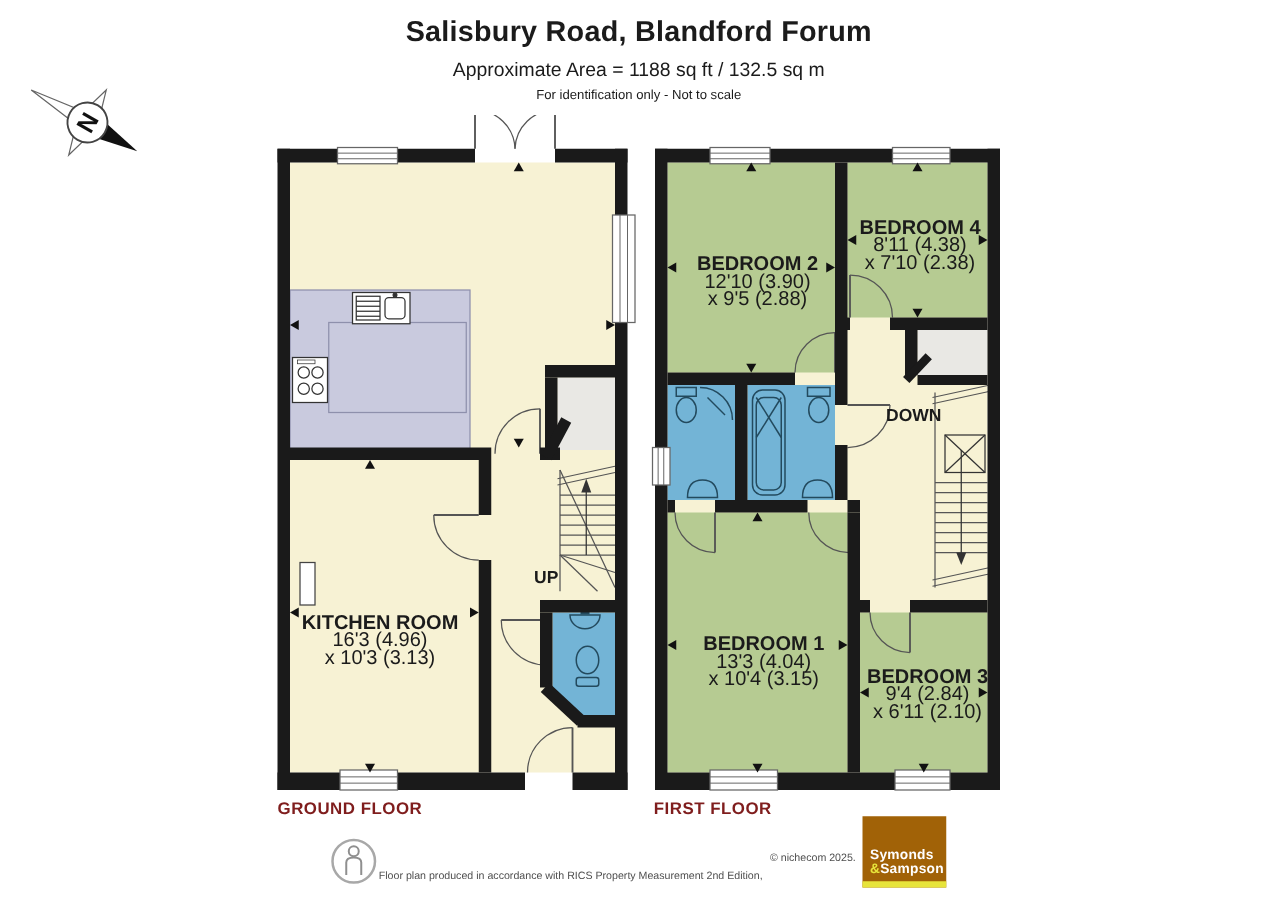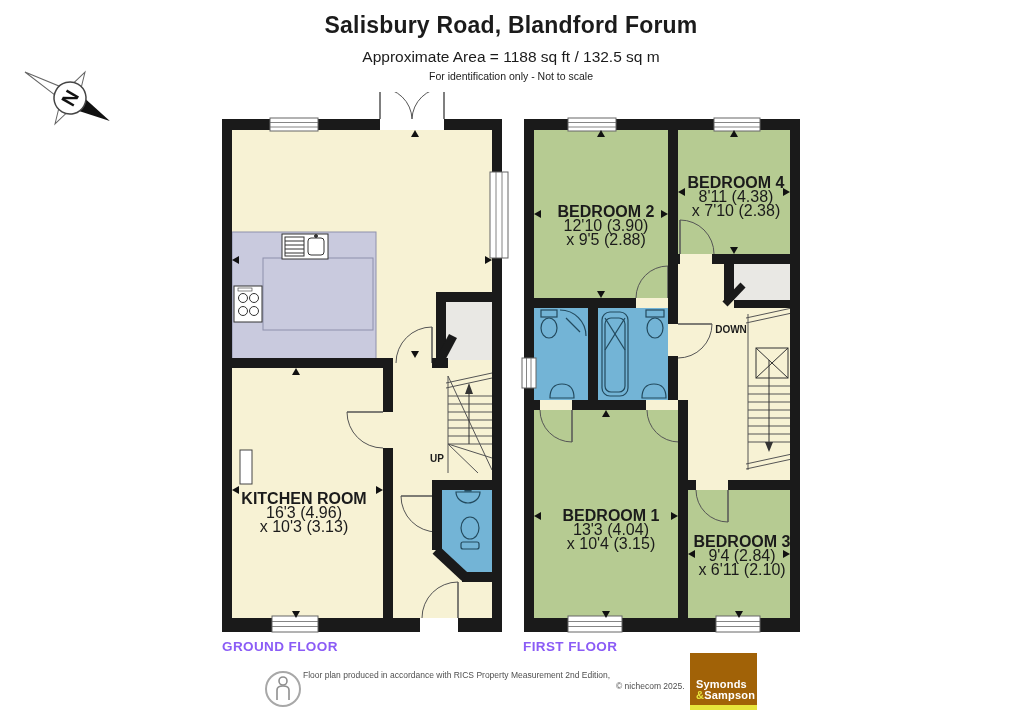--- a/index.html
+++ b/index.html
@@ -6,24 +6,24 @@
   .page{position:relative;width:1024px;height:724px;background:#ffffff;overflow:hidden;
         font-family:"Liberation Sans",sans-serif;color:#1b1b1b;}
   .hdr{position:absolute;left:511px;transform:translateX(-50%);white-space:nowrap;text-align:right;}
   .title{top:12px;font-size:23px;font-weight:bold;letter-spacing:.2px;}
   .area{top:48px;font-size:15.5px;}
   .disclaimer{top:70px;font-size:10.5px;}
   .plan-svg{position:absolute;}
   .room-label{position:absolute;transform:translateX(-50%);text-align:center;
               font-size:16px;line-height:14px;white-space:nowrap;color:#1b1b1b;}
   .room-label .rname{font-weight:bold;}
-  .stair-label{position:absolute;transform:translateX(-50%);font-size:10px;font-weight:bold;}
-  .floor-name{position:absolute;font-size:13.5px;font-weight:bold;color:#8b5cf6;letter-spacing:.4px;}
+  .stair-label{position:absolute;transform:translateX(-50%);font-size:14px;font-weight:bold;}
+  .floor-name{position:absolute;font-size:13.5px;font-weight:bold;color:#7f1d1d;letter-spacing:.4px;}
   .foot-text{position:absolute;left:303px;top:669px;font-size:8.5px;line-height:12.5px;color:#4f4f4f;}
-  .foot-text div{white-space:pre;}
+  .foot-text div{white-space:pre;margin-top:25px;}
   .copyright{position:absolute;left:616px;top:681px;font-size:8.5px;color:#4f4f4f;white-space:pre;}
   .logo{position:absolute;left:690px;top:653px;width:67px;height:57px;background:#a16207;}
   .logo .bar{position:absolute;left:0;bottom:0;width:100%;height:5px;background:#e7e43b;}
   .logo .ltxt{position:absolute;left:6px;bottom:9px;color:#fff;font-size:11px;line-height:11px;
               font-weight:bold;letter-spacing:.2px;}
   .logo .amp{color:#e7e43b;font-weight:bold;}
 </style>
 </head>
 <body>
 

